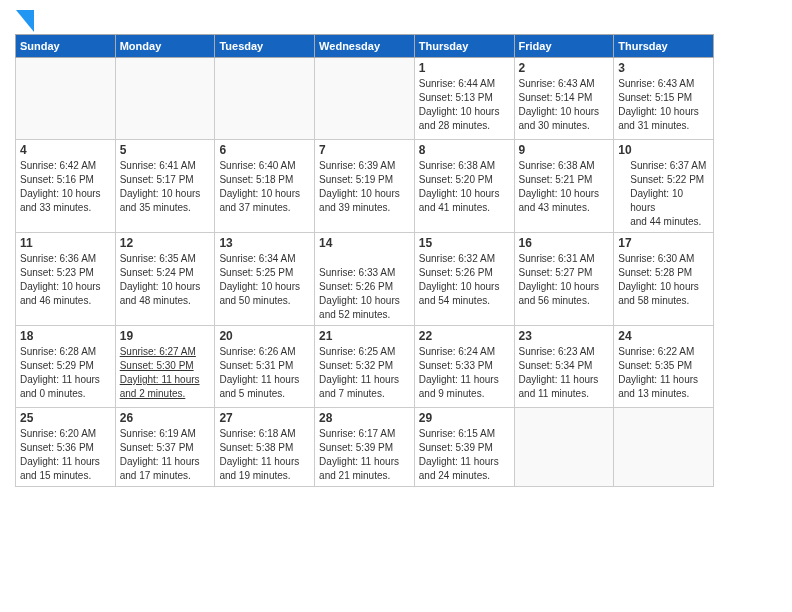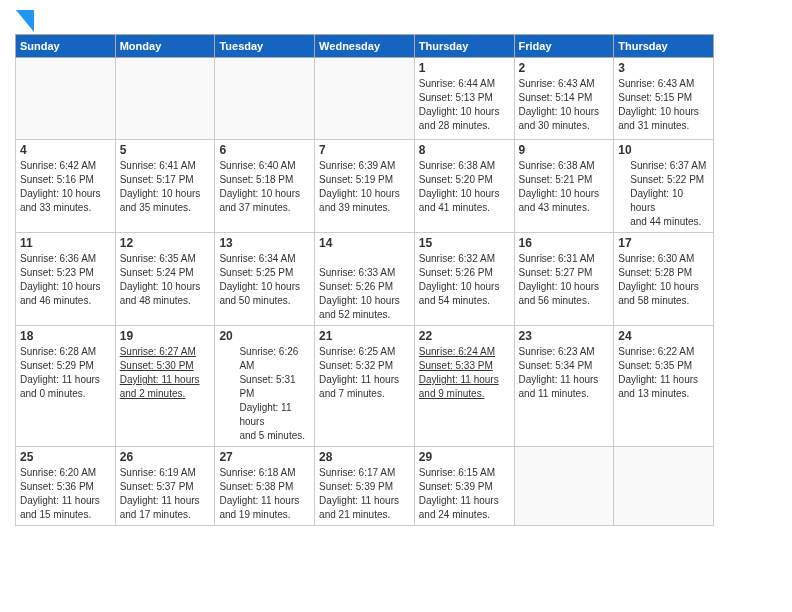--- a/index.html
+++ b/index.html
@@ -217,35 +217,35 @@
           </td>
           <td>
             <span class="day-num">19</span>
             <div class="day-info" style="white-space: pre-line; text-decoration: underline;">Sunrise: 6:27 AM
 Sunset: 5:30 PM
 Daylight: 11 hours
 and 2 minutes.</div>
           </td>
           <td>
             <span class="day-num">20</span>
-            <div class="day-info" style="white-space: pre-line; margin-left: 20px;">Sunrise: 6:26 AM
+            <div class="day-info" style="white-space: pre-line;">Sunrise: 6:26 AM
 Sunset: 5:31 PM
 Daylight: 11 hours
 and 5 minutes.</div>
           </td>
           <td>
             <span class="day-num">21</span>
             <div class="day-info" style="white-space: pre-line;">Sunrise: 6:25 AM
 Sunset: 5:32 PM
 Daylight: 11 hours
 and 7 minutes.</div>
           </td>
           <td>
             <span class="day-num">22</span>
-            <div class="day-info" style="white-space: pre-line; text-decoration: underline;">Sunrise: 6:24 AM
+            <div class="day-info" style="white-space: pre-line;">Sunrise: 6:24 AM
 Sunset: 5:33 PM
 Daylight: 11 hours
 and 9 minutes.</div>
           </td>
           <td>
             <span class="day-num">23</span>
             <div class="day-info" style="white-space: pre-line;">Sunrise: 6:23 AM
 Sunset: 5:34 PM
 Daylight: 11 hours
 and 11 minutes.</div>

